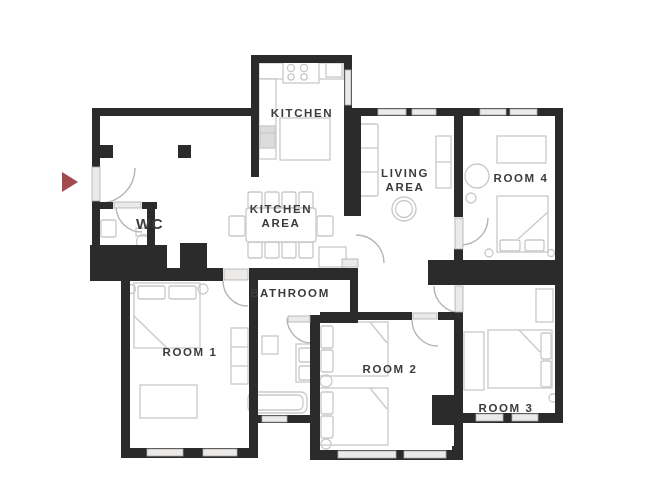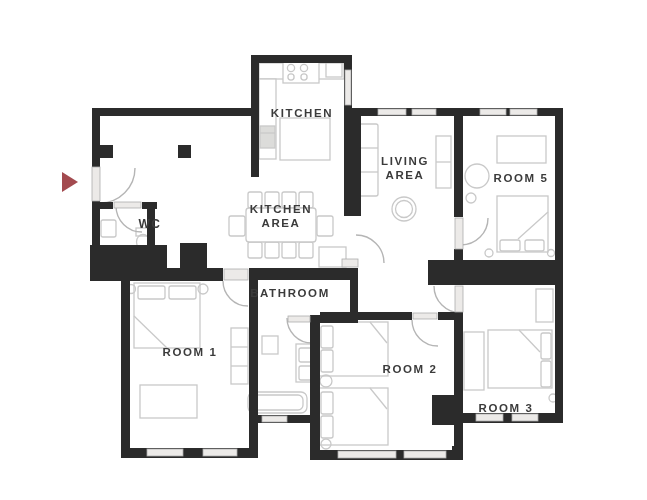--- a/index.html
+++ b/index.html
@@ -2,21 +2,21 @@
 <html><head>
 <meta charset="utf-8">
 <style>
   html,body{margin:0;padding:0;background:#ffffff;}
   #stage{position:relative;width:647px;height:500px;background:#ffffff;overflow:hidden;
          font-family:"Liberation Sans", sans-serif;}
   #plan-svg{position:absolute;left:0;top:0;}
   .room-label{position:absolute;transform:translate(-50%,-50%);color:#3b3b3b;
       font-size:11.5px;font-weight:700;letter-spacing:1.6px;text-align:center;
       line-height:14px;white-space:pre;}
-  .room-label.small{font-size:12px;padding-left:48px;}
+  .room-label.small{font-size:15px;padding-left:48px;}
   #entry-arrow{position:absolute;left:62px;top:172px;width:0;height:0;
       border-top:10px solid transparent;border-bottom:10px solid transparent;
       border-left:16px solid #a34a4f;}
 </style>
 </head>
 <body>
 
 <div id="stage">
 
   <svg id="plan-svg" width="647" height="500" viewBox="0 0 647 500">
@@ -217,30 +217,30 @@
       <rect x="413" y="313" width="24" height="6"></rect>
       <rect x="455" y="218" width="8" height="31"></rect>
       <rect x="455" y="286" width="8" height="26"></rect>
       <rect x="288" y="316" width="22" height="6"></rect>
       <rect x="342" y="259" width="16" height="8"></rect>
     </g>
   </svg>
 
   <div class="room-label" style="left:302px;top:113px;">KITCHEN</div>
 
-  <div class="room-label" style="left:405px;top:168px;"><span>LIVING</span><br><span>AREA</span></div>
-
-  <div class="room-label" style="left:521px;top:178px;">ROOM 5</div>
+  <div class="room-label" style="left:405px;top:180px;"><span>LIVING</span><br><span>AREA</span></div>
+
+  <div class="room-label" style="left:521px;top:178px;">ROOM 4</div>
 
   <div class="room-label" style="left:281px;top:216px;"><span>KITCHEN</span><br><span>AREA</span></div>
 
   <div class="room-label small" style="left:126px;top:224px;">WC</div>
 
   <div class="room-label" style="left:290px;top:293px;">BATHROOM</div>
 
   <div class="room-label" style="left:190px;top:352px;">ROOM 1</div>
 
-  <div class="room-label" style="left:390px;top:369px;margin-left:20px;">ROOM 2</div>
+  <div class="room-label" style="left:390px;top:369px;">ROOM 2</div>
 
   <div class="room-label" style="left:506px;top:371px;margin-top:37px;">ROOM 3</div>
 
   <div id="entry-arrow"></div>
 </div>
 
 </body></html>

